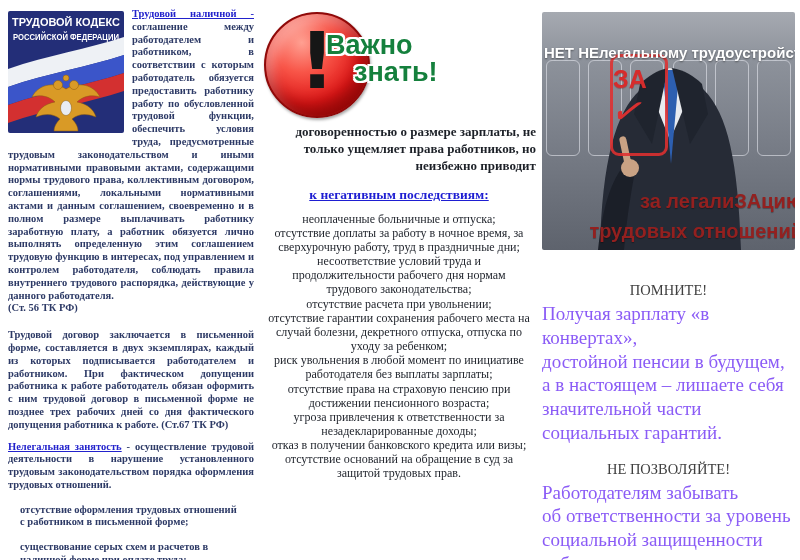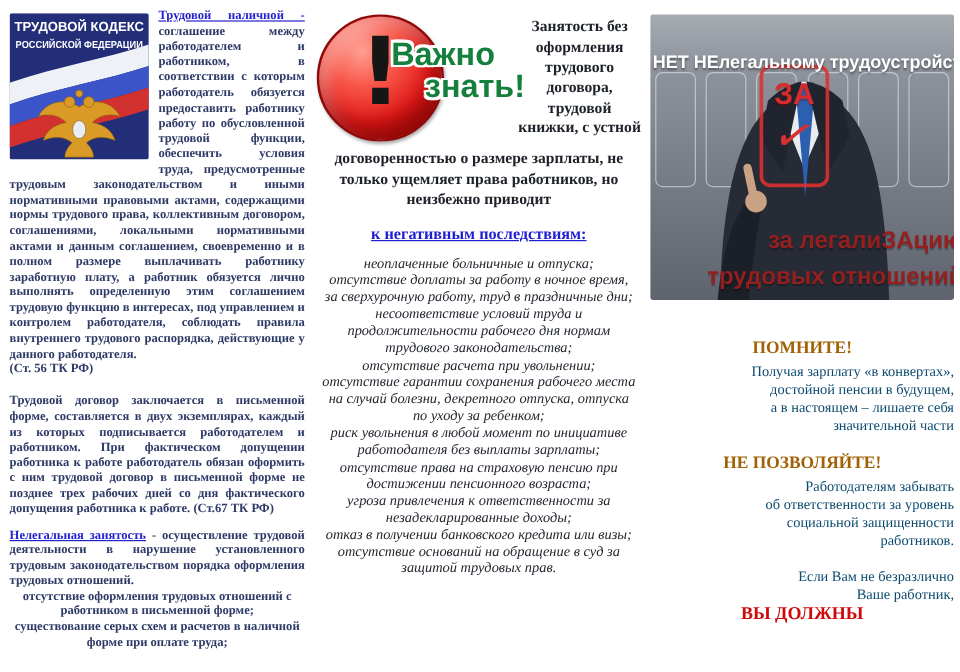--- a/index.html
+++ b/index.html
@@ -7,61 +7,61 @@
        font-family:"Liberation Serif",serif;-webkit-font-smoothing:antialiased;}
   .col{position:absolute;}
 
   
   #col-left{left:8px;top:8px;width:246px;color:#2d3a66;font-size:10.5px;font-weight:bold;line-height:1.22;}
   .book{float:left;width:116px;height:122px;margin:3px 8px 3px 0;text-decoration:underline;}
   .h-link{color:#2222cc;text-decoration:underline;}
   .jtext{text-align:justify;margin:0;}
   .law-line{margin:0;}
   .sect{margin-top:9px;}
-  .plain-list div{margin:0;text-align:center;}
+  .plain-list div{margin:12px;text-align:left;}
 
   
   #col-mid{left:262px;top:6px;width:274px;}
   .badge-row{display:flex;}
   .badge{position:relative;width:168px;height:116px;flex:0 0 auto;}
   .warn-circle{position:absolute;left:2px;top:6px;width:102px;height:102px;border-radius:50%;
      background:radial-gradient(circle at 35% 28%, #ffa092 0%, #f85548 30%, #e01818 62%, #9c0505 100%);
      border:2px solid #8e0a0a;
      box-shadow:inset -7px -11px 16px rgba(110,0,0,.55), inset 7px 9px 12px rgba(255,255,255,.35), 1px 2px 3px rgba(0,0,0,.35);}
   .warn-excl{position:absolute;left:0;top:-4px;width:102px;height:102px;display:flex;align-items:center;justify-content:center;
      font-family:"DejaVu Sans",sans-serif;font-weight:bold;font-size:78px;color:#161616;}
   .badge-label{position:absolute;left:64px;top:26px;font-family:"Liberation Sans",sans-serif;font-weight:bold;
      font-size:27px;line-height:1.0;color:#15803d;
      text-shadow:-2px -2px 0 #fff,2px -2px 0 #fff,-2px 2px 0 #fff,2px 2px 0 #fff,0 2px 0 #fff,2px 0 0 #fff,0 -2px 0 #fff,-2px 0 0 #fff;}
   .badge-label .l2{margin-left:14px;padding-left:14px;}
   .intro-narrow{flex:1;padding-top:8px;text-align:center;font-weight:bold;font-size:13px;line-height:1.3;color:#1d2128;}
-  .intro-wide{text-align:center;font-weight:bold;font-size:13px;line-height:1.3;color:#1d2128;margin-top:2px;}
+  .intro-wide{text-align:right;font-weight:bold;font-size:13px;line-height:1.3;color:#1d2128;margin-top:2px;}
   .mid-heading{text-align:center;color:#1e1ed2;font-weight:bold;text-decoration:underline;font-size:13.5px;margin:12px 0 9px 0;}
   .mid-list{text-align:center;font-size:12px;color:#23272f;line-height:1.18;}
-  .mid-list div{margin:0 6px;font-style:italic;}
+  .mid-list div{margin:0 6px;}
 
   
   #col-right{left:542px;top:12px;width:253px;}
   .photo{position:relative;width:253px;height:238px;overflow:hidden;border-radius:2px;
      background:linear-gradient(180deg,#a6aab1 0%,#8d929b 20%,#7a7f89 52%,#5e636d 100%);}
   .ghost-row{position:absolute;left:4px;right:4px;top:48px;height:94px;display:flex;justify-content:space-between;z-index:1;}
   .ghost{width:32px;height:94px;border:1.5px solid rgba(238,241,247,.55);border-radius:6px;}
   .man{position:absolute;inset:0;z-index:2;}
-  .za-frame{position:absolute;left:91px;top:42px;width:52px;height:96px;border:3px solid rgba(224,48,48,.88);
-     border-radius:9px;z-index:3;text-align:center;}
+  .za-frame{position:absolute;left:68px;top:42px;width:52px;height:96px;border:3px solid rgba(224,48,48,.88);
+     border-radius:9px;z-index:3;}
   .za-text{font-family:"Liberation Sans",sans-serif;font-weight:bold;font-size:25px;color:#d62c2c;margin-top:8px;
      text-shadow:0 1px 1px rgba(120,0,0,.35);}
   .za-check{font-size:38px;line-height:1;color:#d83030;transform:rotate(10deg) skewX(-8deg);font-family:"DejaVu Sans",sans-serif;}
   .photo-caption{position:absolute;left:2px;top:32px;z-index:4;white-space:nowrap;color:#ffffff;
      font-family:"Liberation Sans",sans-serif;font-weight:bold;font-size:15px;text-shadow:0 1px 2px rgba(0,0,0,.45);}
   .slogan{position:absolute;right:-8px;bottom:4px;z-index:4;text-align:right;white-space:nowrap;
      font-family:"Liberation Sans",sans-serif;font-weight:bold;font-size:20px;line-height:1.5;color:#93201f;
      text-shadow:0 1px 1px rgba(0,0,0,.3);}
-  .r-head{text-align:center;font-weight:bold;font-size:14.5px;color:#a16207;margin:0 0 3px 0;}
-  .r-body{text-align:right;font-size:12px;color:#0c4a6e;line-height:1.25;}
+  .r-head{text-align:center;font-weight:normal;font-size:14.5px;color:#404040;margin:0 0 3px 0;}
+  .r-body{text-align:left;font-size:19px;color:#8b5cf6;line-height:1.25;}
   .r-body div{margin:0;}
   .remember{margin-top:32px;}
   .dont{margin-top:16px;}
   .closing{margin-top:15px;}
   .closing-bold{text-align:center;font-weight:bold;font-size:15px;line-height:1.25;color:#cf0a0a;}
 </style>
 </head>
 <body>
 
 <div class="col" id="col-left">
@@ -105,21 +105,20 @@
   <div class="badge-row">
     <div class="badge">
       <div class="warn-circle">
         <div class="warn-excl">!</div>
       </div>
       <div class="badge-label">
         <div>Важно</div>
         <div class="l2">знать!</div>
       </div>
     </div>
-    <div class="intro-narrow">Занятость без оформления трудового договора, трудовой книжки, с  устной</div>
   </div>
   <div class="intro-wide">договоренностью о размере зарплаты, не только ущемляет права работников, но неизбежно приводит</div>
 
   <div class="mid-heading">к негативным последствиям:</div>
 
   <div class="mid-list">
     <div>неоплаченные больничные и отпуска;</div>
     <div>отсутствие доплаты за работу в ночное время, за сверхурочную работу, труд в праздничные дни;</div>
     <div>несоответствие условий труда и продолжительности рабочего дня нормам трудового законодательства;</div>
     <div>отсутствие расчета при увольнении;</div>
@@ -163,20 +162,21 @@
     </div>
   </div>
 
   <div class="remember">
     <div class="r-head">ПОМНИТЕ!</div>
     <div class="r-body">
       <div>Получая зарплату «в конвертах»,</div>
       <div>достойной пенсии в будущем,</div>
       <div>а в настоящем –  лишаете себя</div>
       <div>значительной части</div>
+      <div>социальных гарантий.</div>
     </div>
   </div>
 
   <div class="dont">
     <div class="r-head">НЕ ПОЗВОЛЯЙТЕ!</div>
     <div class="r-body">
       <div>Работодателям забывать</div>
       <div>об ответственности за уровень</div>
       <div>социальной защищенности</div>
       <div>работников.</div>

